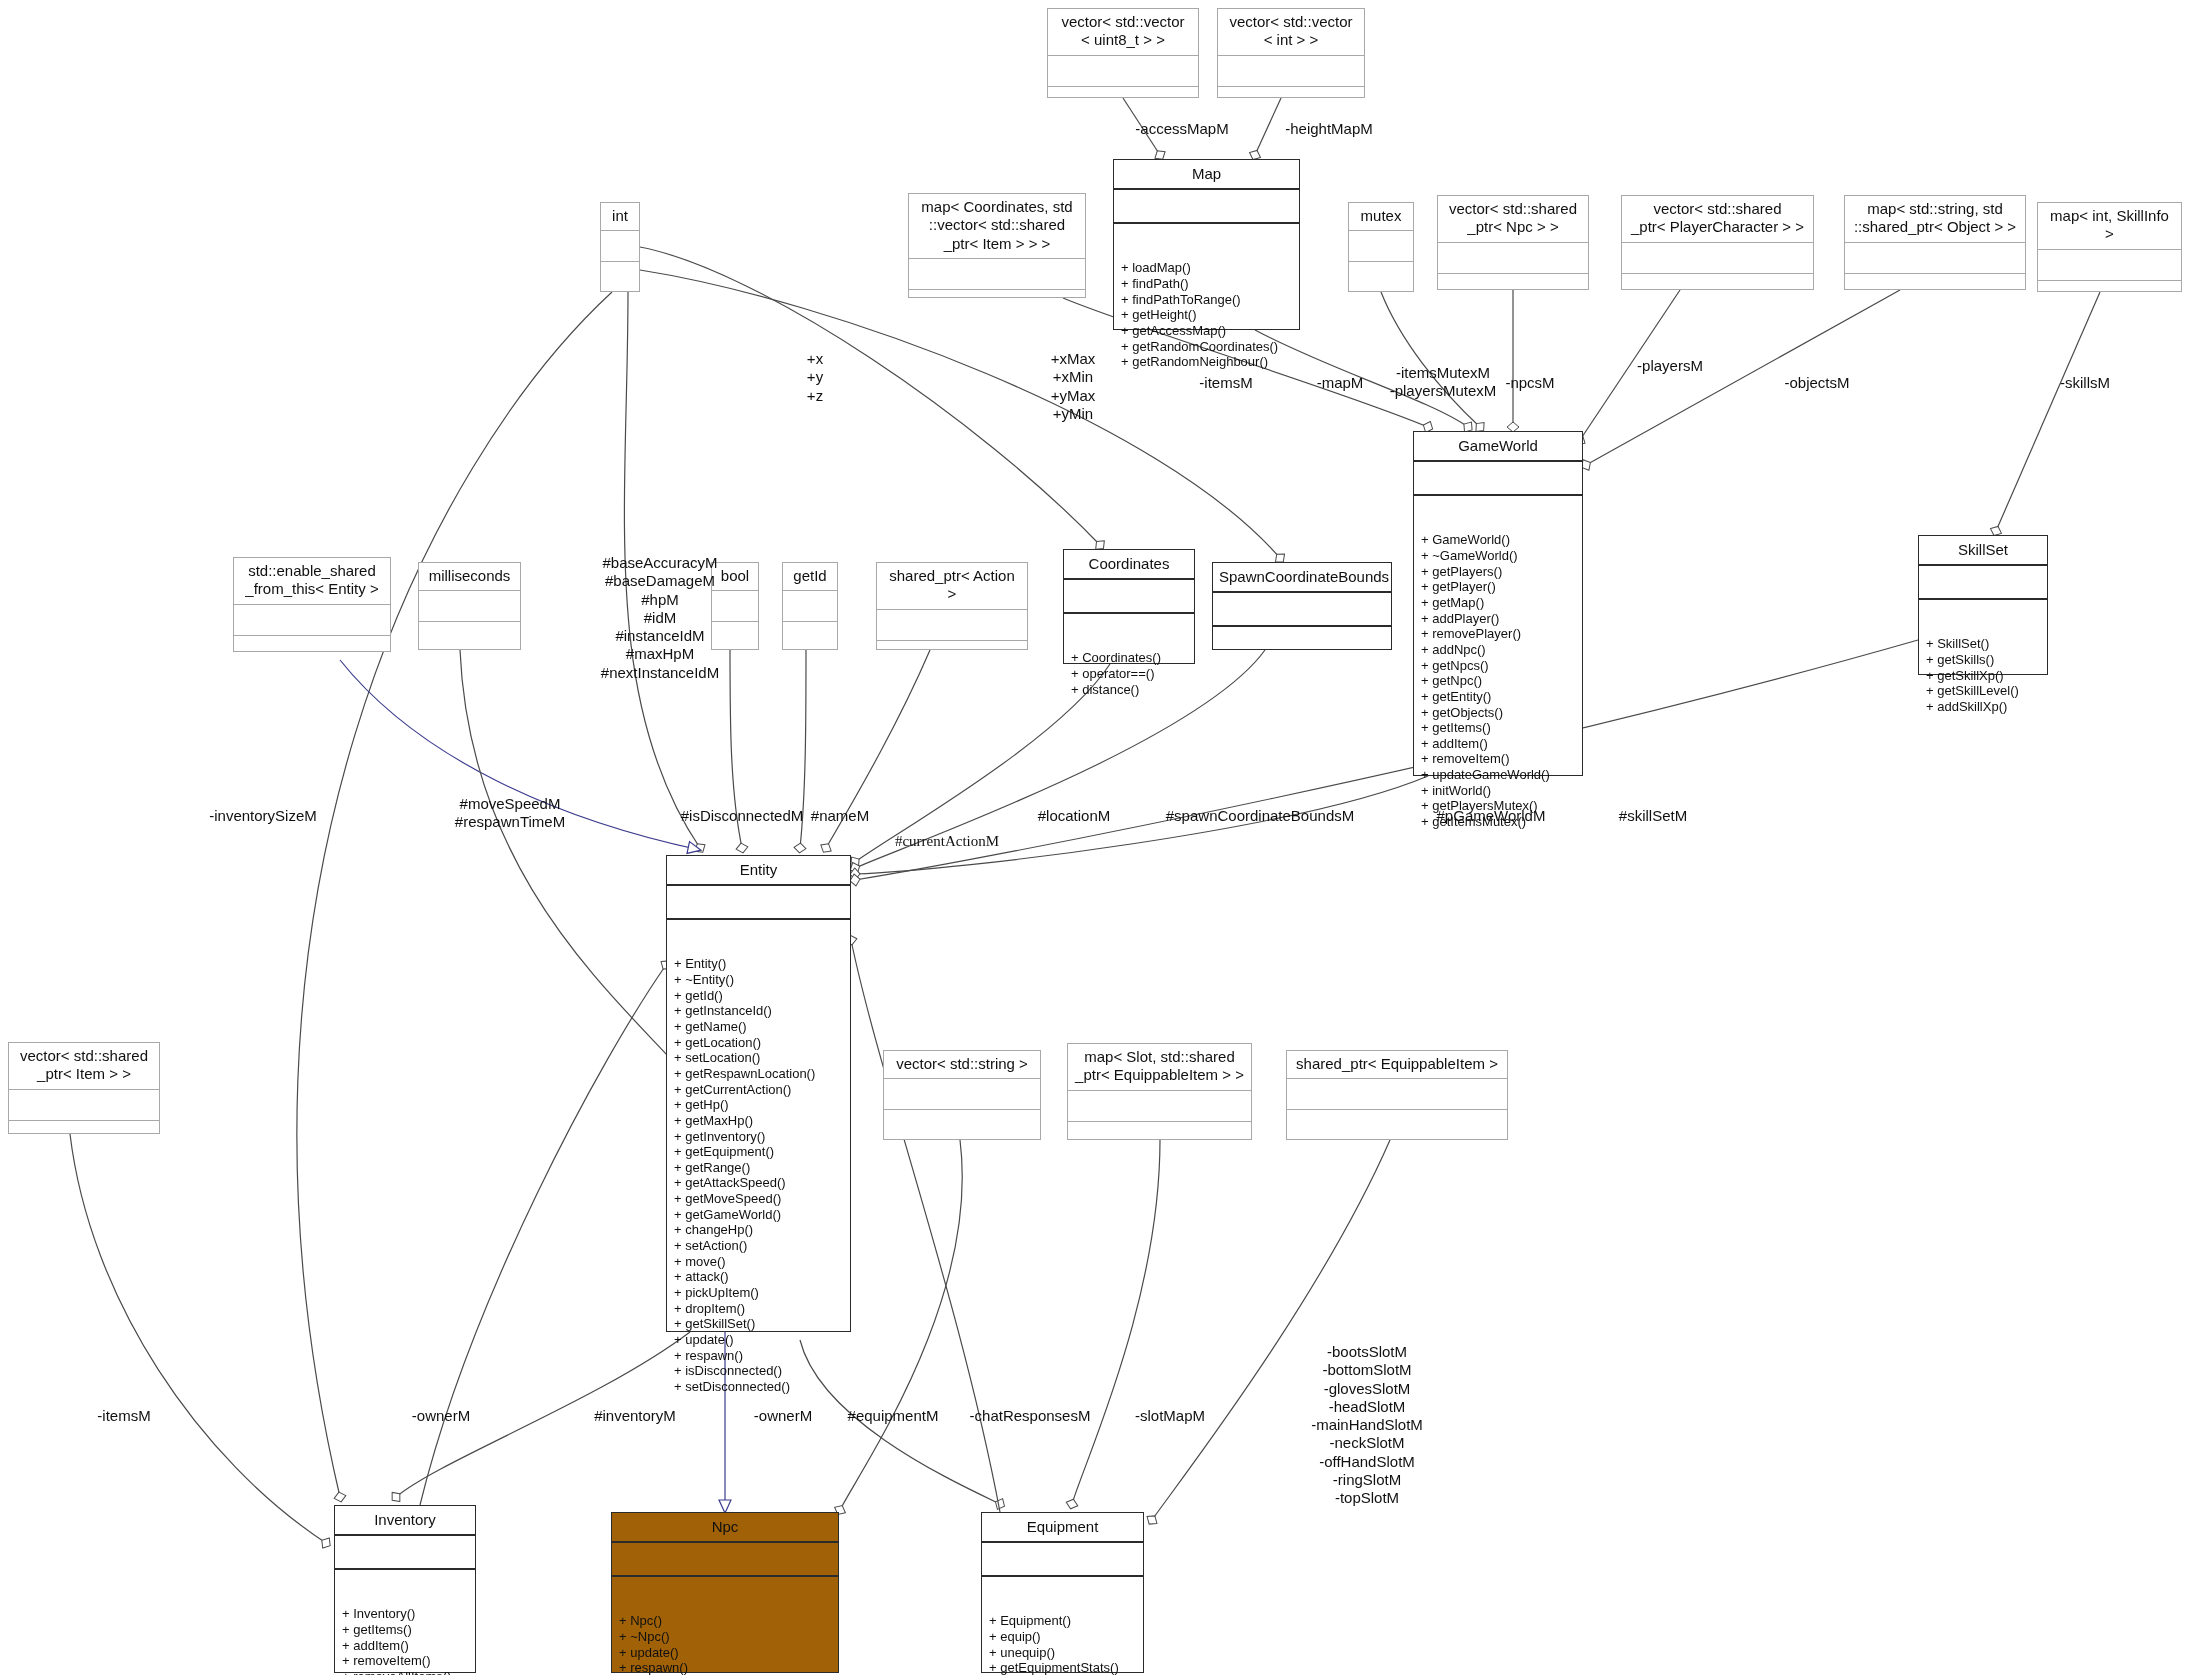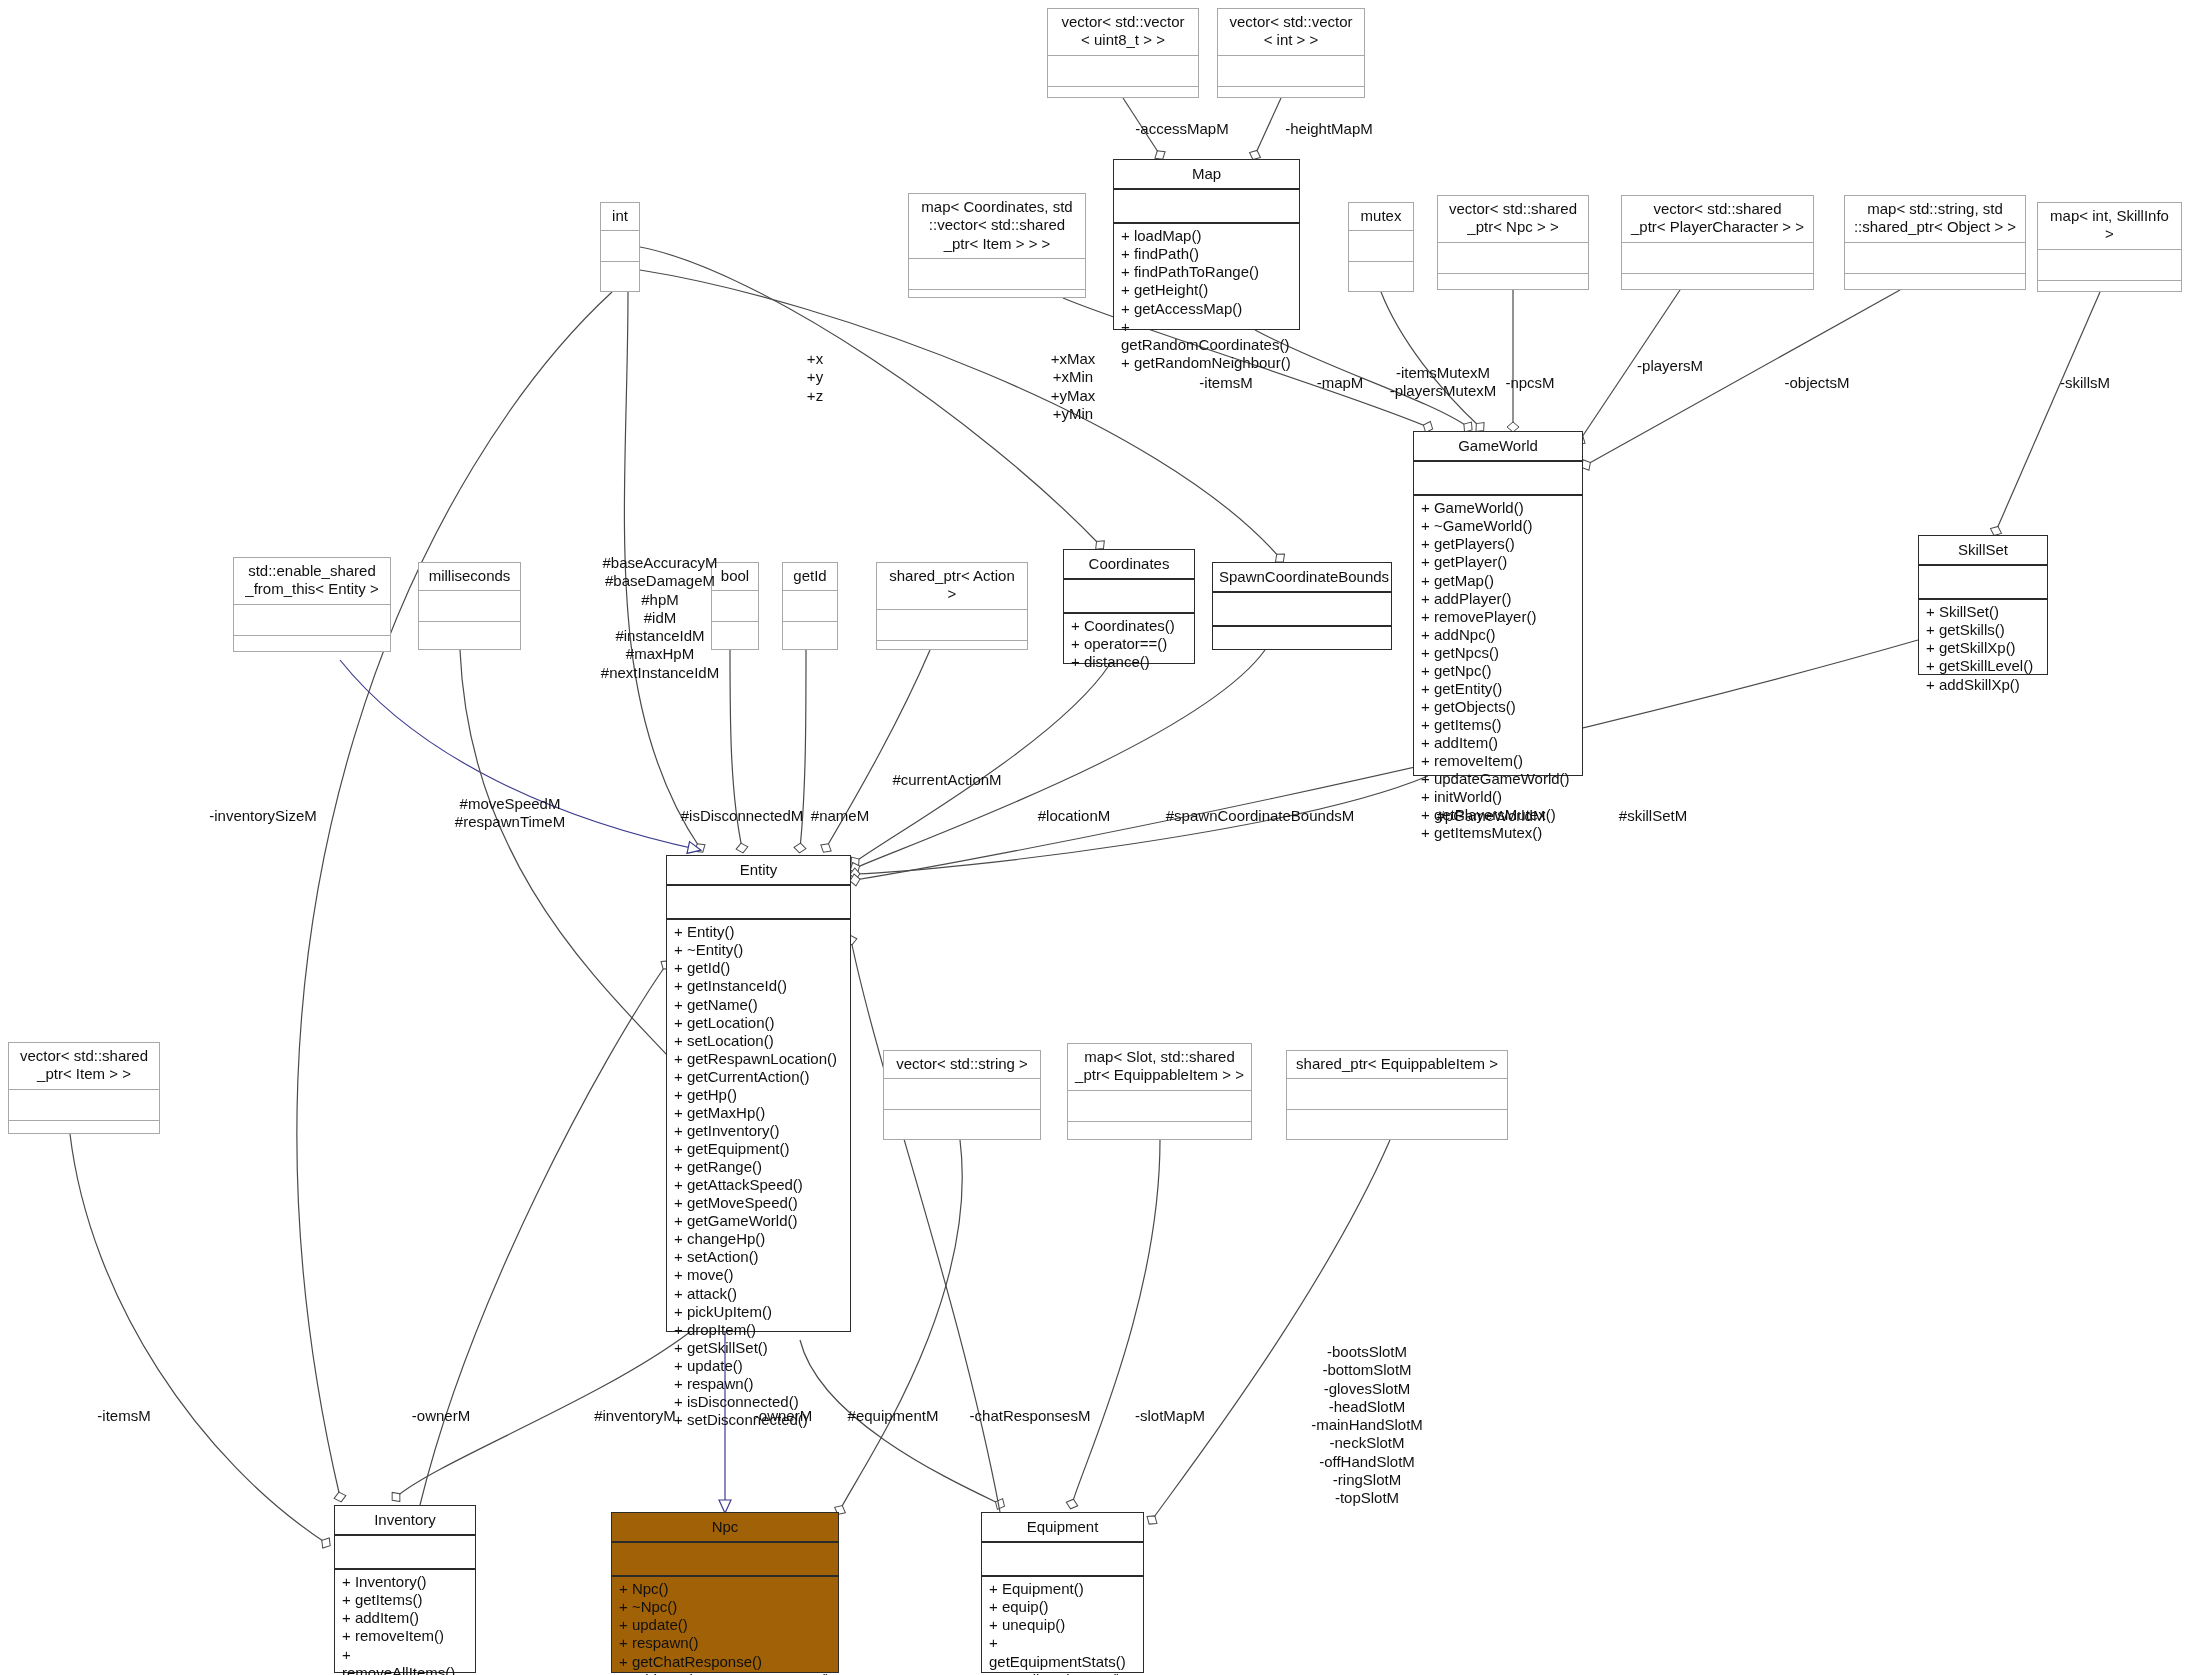--- a/index.html
+++ b/index.html
@@ -57,24 +57,25 @@
     color: #101010;
   }
   .uml.solid .attrs {
     border-bottom: 2px solid #2b2b2b;
     min-height: 28px;
   }
   .uml .ops {
     flex: 1 1 auto;
     min-height: 26px;
     padding: 3px 7px 4px 7px;
-    font-size: 15px;
+    font-size: 13px;
     line-height: 1.205;
     color: #101010;
     white-space: pre-line;
+    margin-top: 33px;
   }
   
   .elabel {
     position: absolute;
     font-size: 15px;
     line-height: 1.22;
     color: #101010;
     white-space: pre-line;
     text-align: center;
     transform: translateX(-50%);
@@ -373,21 +374,21 @@
 #hpM
 #idM
 #instanceIdM
 #maxHpM
 #nextInstanceIdM</div>
       <div class="elabel center" style="left: 263px; top: 807px;">-inventorySizeM</div>
       <div class="elabel center" style="left: 510px; top: 795px;">#moveSpeedM
 #respawnTimeM</div>
       <div class="elabel center" style="left: 742px; top: 807px;">#isDisconnectedM</div>
       <div class="elabel center" style="left: 840px; top: 807px; text-align: right;">#nameM</div>
-      <div class="elabel center" style="left: 947px; top: 771px;">#currentActionM</div>
+      <div class="elabel center" style="left: 947px; top: 832px; font-family: Liberation Serif, serif;">#currentActionM</div>
       <div class="elabel center" style="left: 1074px; top: 807px;">#locationM</div>
       <div class="elabel center" style="left: 1260px; top: 807px;">#spawnCoordinateBoundsM</div>
       <div class="elabel center" style="left: 1491px; top: 807px;">#pGameWorldM</div>
       <div class="elabel center" style="left: 1653px; top: 807px;">#skillSetM</div>
       <div class="elabel center" style="left: 124px; top: 1407px;">-itemsM</div>
       <div class="elabel center" style="left: 441px; top: 1407px;">-ownerM</div>
       <div class="elabel center" style="left: 635px; top: 1407px;">#inventoryM</div>
       <div class="elabel center" style="left: 783px; top: 1407px;">-ownerM</div>
       <div class="elabel center" style="left: 893px; top: 1407px;">#equipmentM</div>
       <div class="elabel center" style="left: 1030px; top: 1407px;">-chatResponsesM</div>

